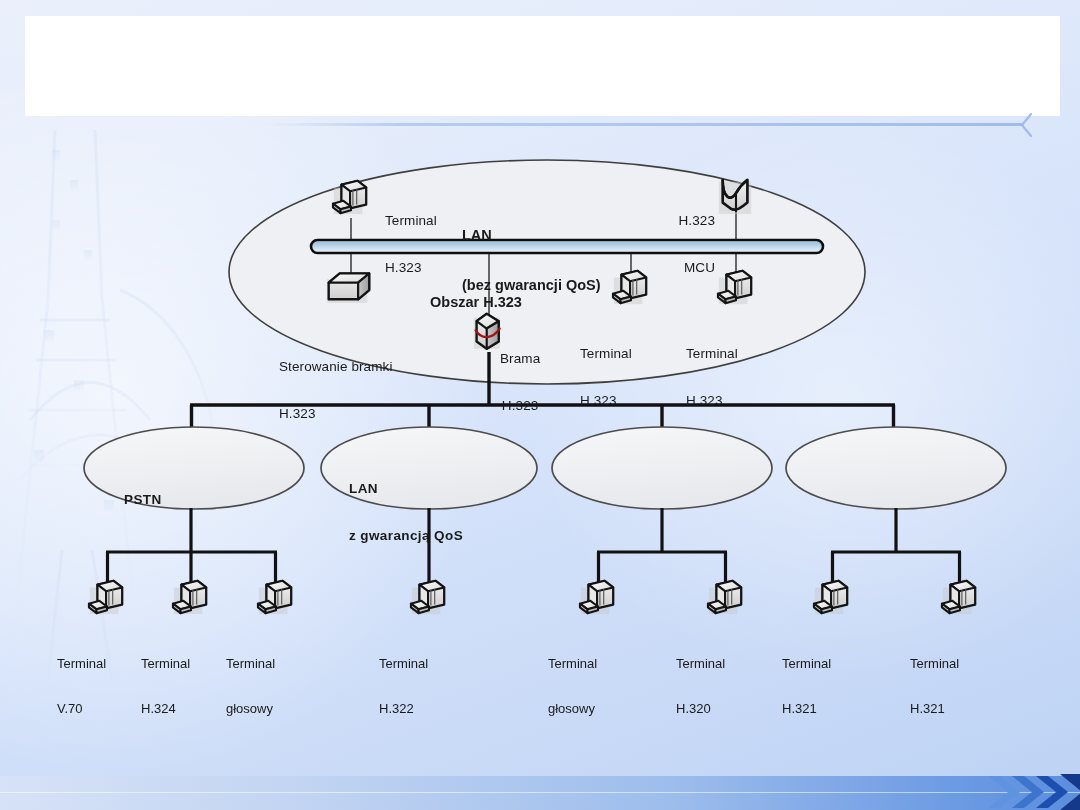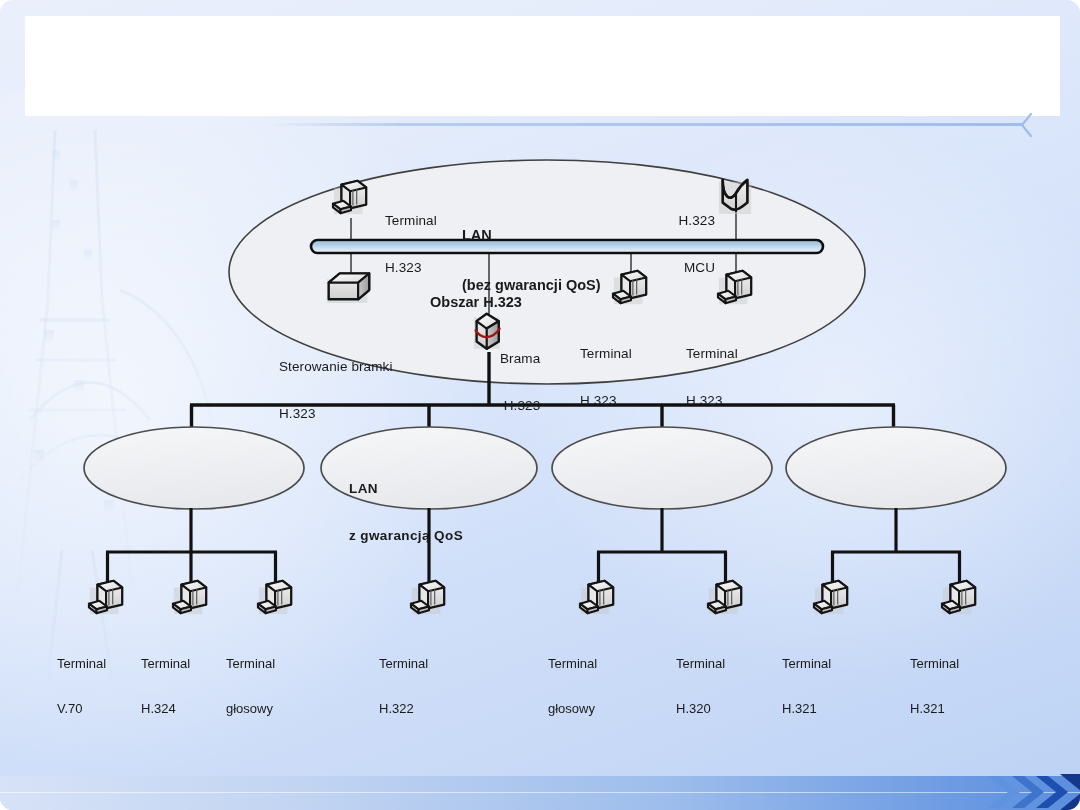--- a/index.html
+++ b/index.html
@@ -13,21 +13,20 @@
     overflow: hidden;
     font-family: "Liberation Sans", sans-serif;
   }
 
   #slide {
     position: relative;
     width: 1080px;
     height: 810px;
     overflow: hidden;
     background: linear-gradient(160deg, #eaeffb 0%, #e4ecfb 22%, #d4e2fa 55%, #c9daf7 78%, #bcd2f4 100%);
-    border-radius: 13px;
   }
 
   
   #bg-wash-a {
     position: absolute;
     left: -80px; top: 90px;
     width: 560px; height: 680px;
     background: radial-gradient(ellipse at 35% 45%, rgba(255,255,255,0.62) 0%, rgba(255,255,255,0.25) 45%, rgba(255,255,255,0) 72%);
     pointer-events: none;
   }
@@ -358,35 +357,38 @@
 
   <div class="dg-label lbl-bold" style="left:430px; top:260px; width:170px;">
     <div>Obszar H.323</div>
   </div>
 
   <div class="dg-label lbl-node" style="left:279px; top:328px; width:148px;">
     <div>Sterowanie bramki</div>
     <div>H.323</div>
   </div>
 
-  <div class="dg-label lbl-node" style="left:500px; top:320px; text-align:right;">
+  <div class="dg-label lbl-node" style="left:500px; top:320px; text-align:center;">
     <div>Brama</div>
     <div>H.323</div>
   </div>
 
   <div class="dg-label lbl-node" style="left:580px; top:315px; width:100px;">
     <div>Terminal</div>
     <div>H.323</div>
   </div>
 
   <div class="dg-label lbl-node" style="left:686px; top:315px; width:100px;">
     <div>Terminal</div>
     <div>H.323</div>
   </div>
 
+  <div class="dg-label lbl-ellipse" style="left:124px; top:461px; width:140px;">
+    <div>PSTN</div>
+  </div>
 
   <div class="dg-label lbl-ellipse" style="left:349px; top:450px; width:160px;">
     <div>LAN</div>
     <div>z gwarancją QoS</div>
   </div>
 
 
 
   <div class="dg-label lbl-term" style="left:57px; top:626px; width:100px;">
     <div>Terminal</div>

